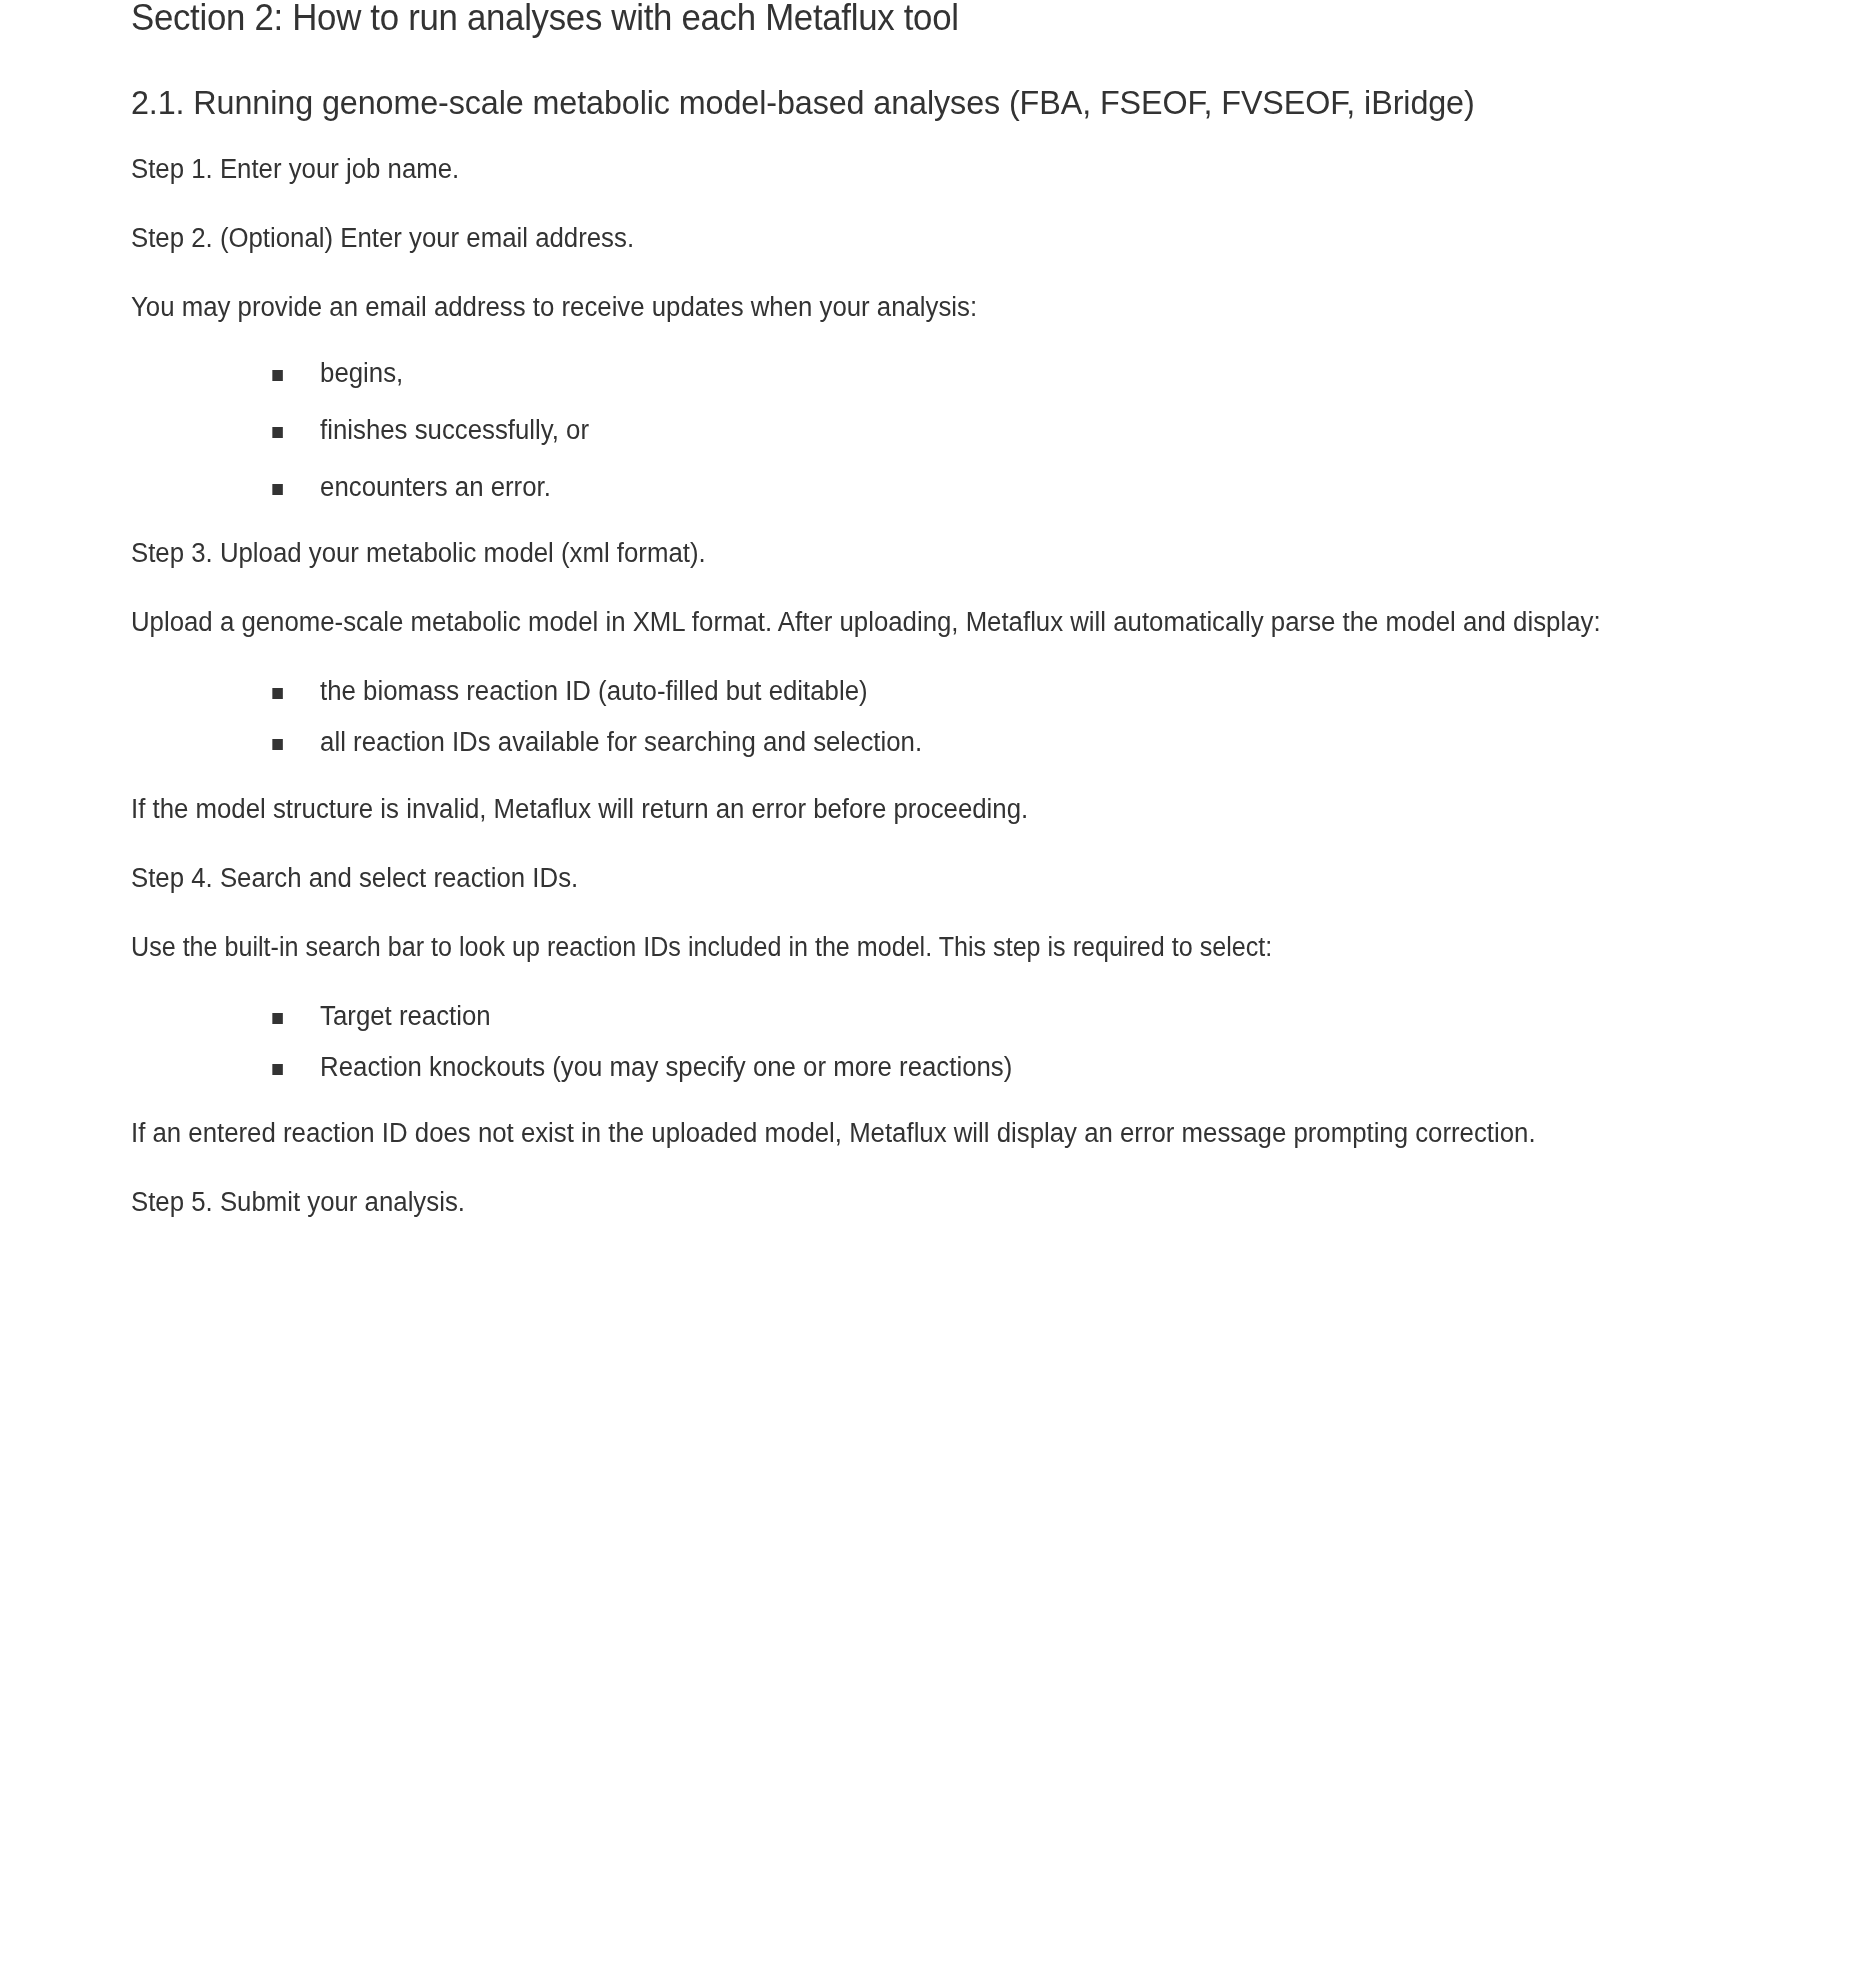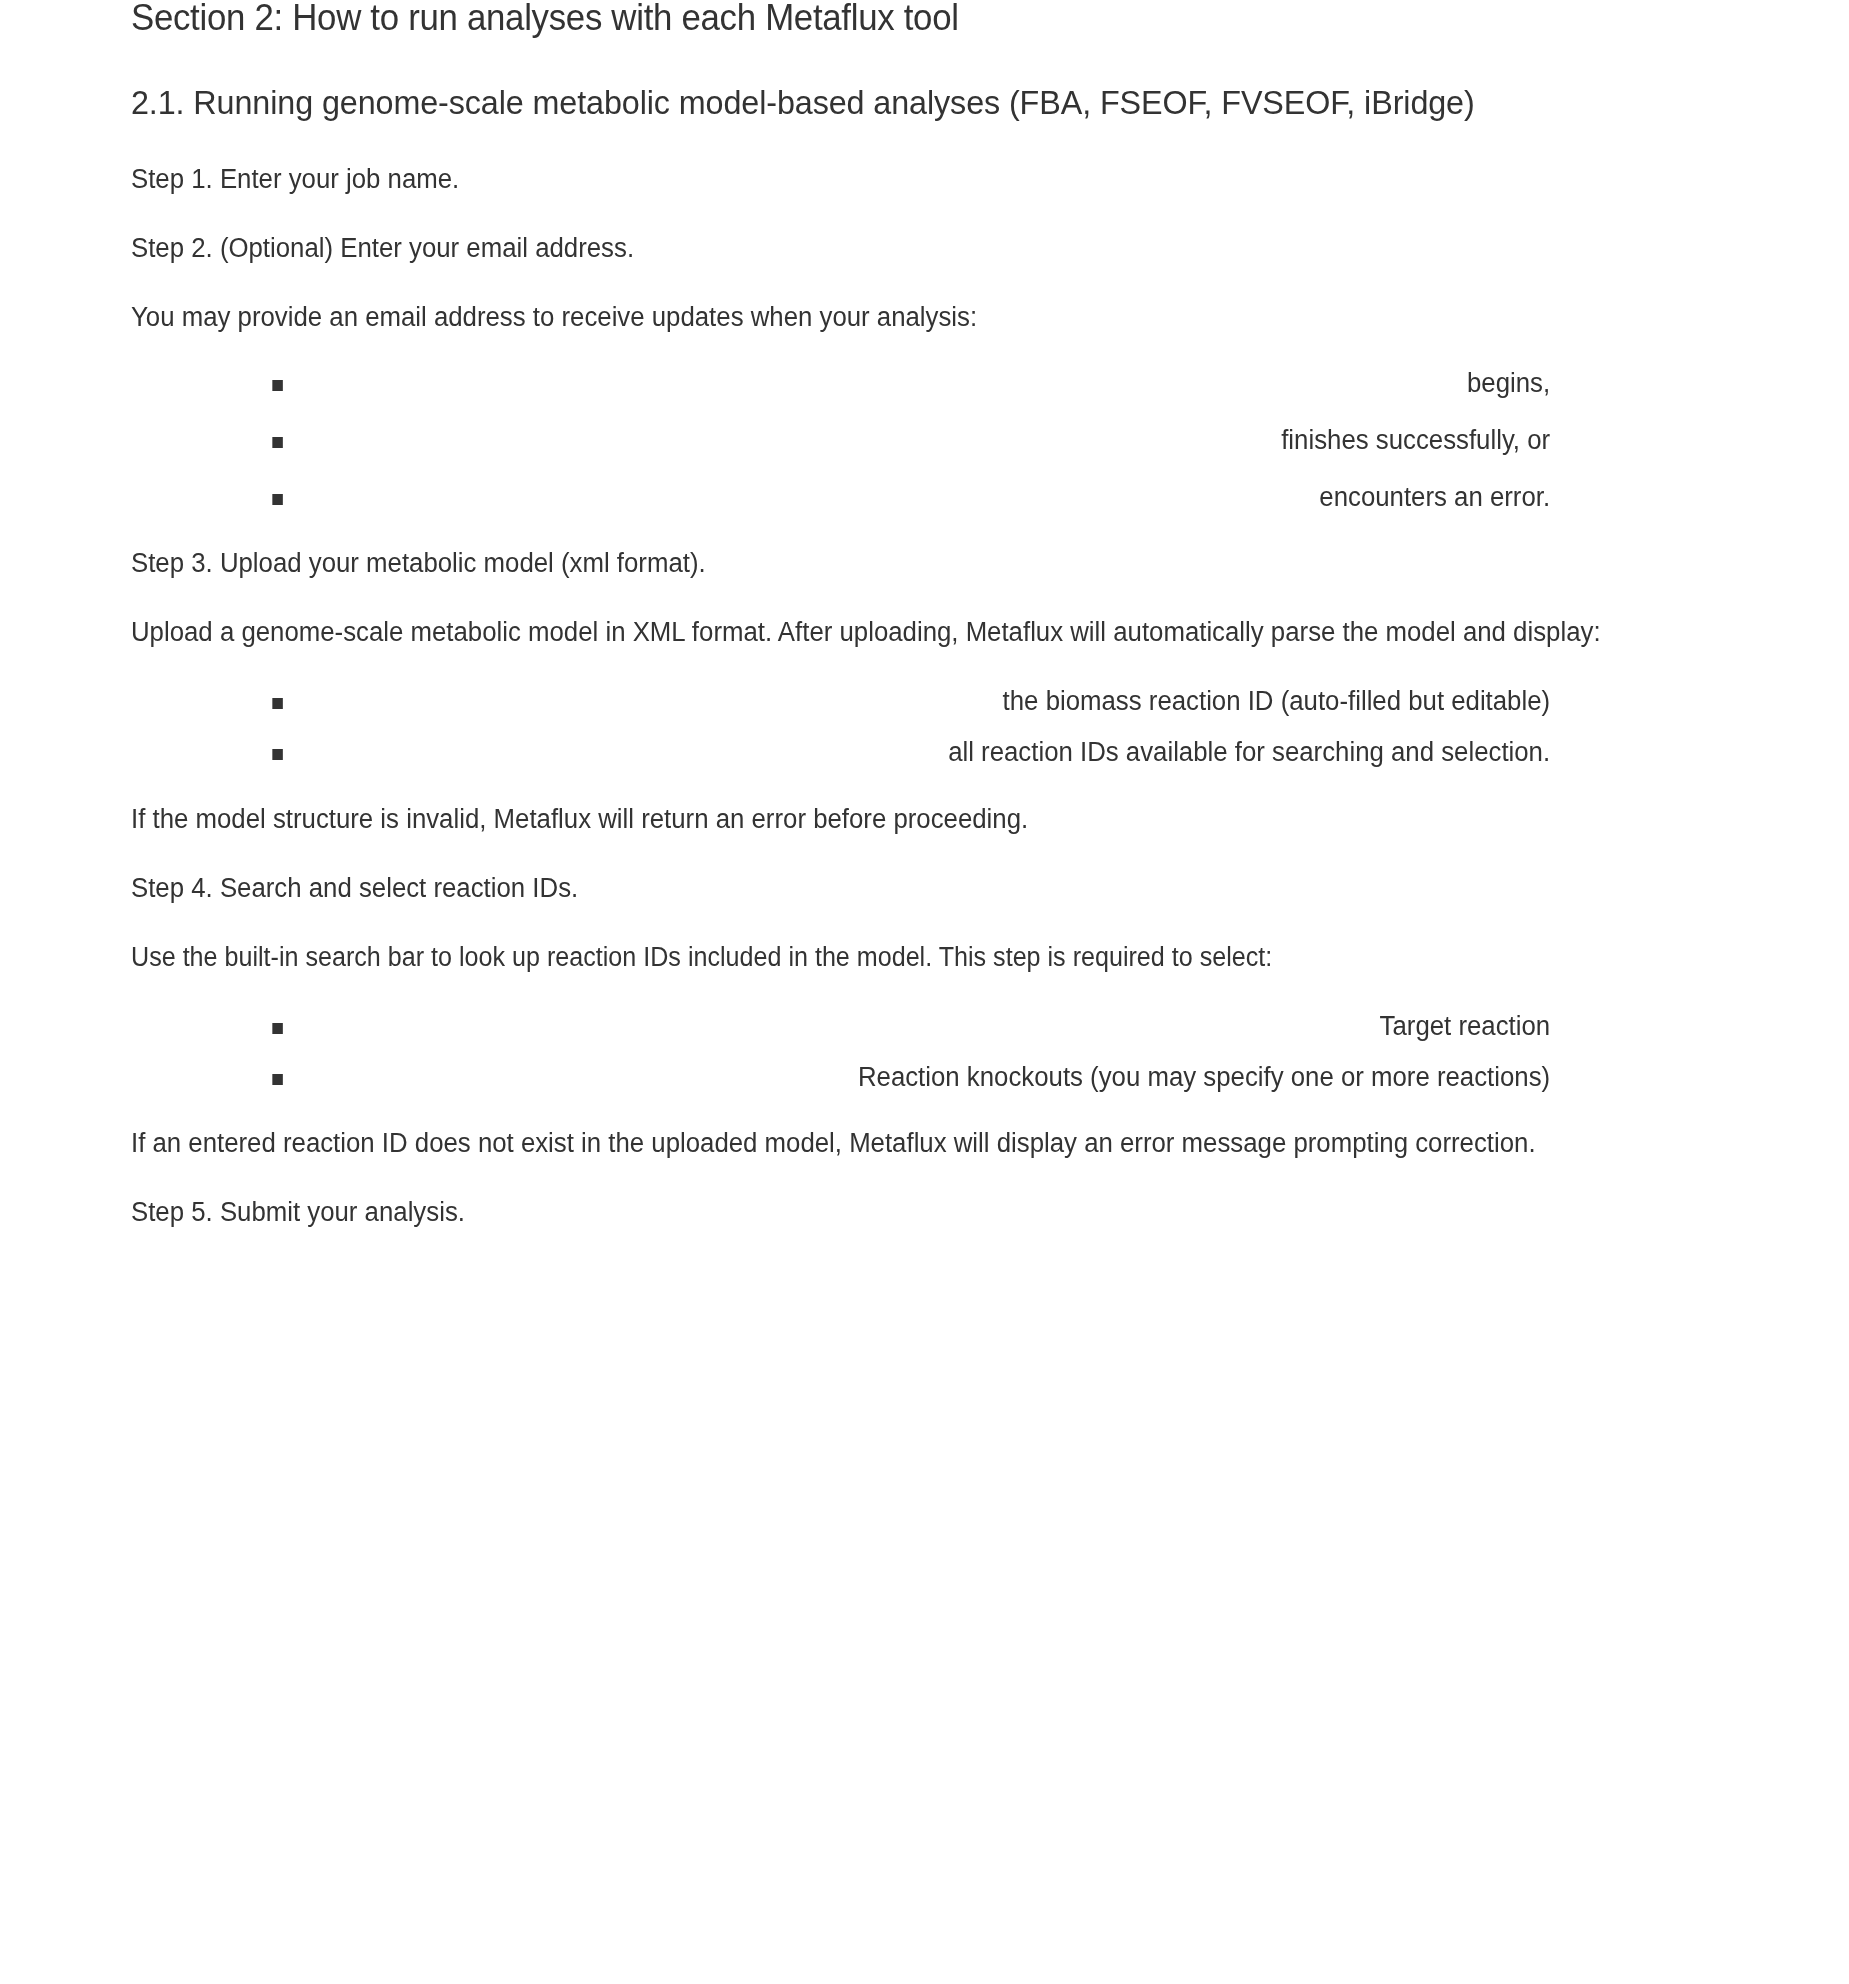--- a/index.html
+++ b/index.html
@@ -54,21 +54,21 @@
     line-height: 1.54;
     letter-spacing: -0.1px;
     color: #333333;
     margin: 0;
     text-align: justify;
     text-align-last: left;
     transform: scaleX(0.95);
     transform-origin: left top;
     width: 105.2%;
   }
-  .h2-wrap { margin-bottom: 31px; }
+  .h2-wrap { margin-bottom: 21px; }
 
   
   .p {
     font-size: 27px;
     font-weight: 300;
     line-height: 1.52;
     color: #333333;
     margin: 0 0 28px 0;
     text-align: left;
     transform: scaleX(0.955);
@@ -86,21 +86,20 @@
     width: 107.5%;
   }
 
   .p.last { margin-bottom: 0; }
 
   
   .ul {
     list-style: none;
     margin: 0 0 27px 0;
     padding: 0;
-    text-align: right;
   }
   .ul.group-a { margin-top: -3px; margin-bottom: 25px; }
   .ul.group-b { margin-top: 19px;  margin-bottom: 27px; }
   .ul.group-c { margin-top: 22px;  margin-bottom: 25px; }
 
   .li {
     position: relative;
     font-size: 27px;
     font-weight: 300;
     line-height: 1.5;

